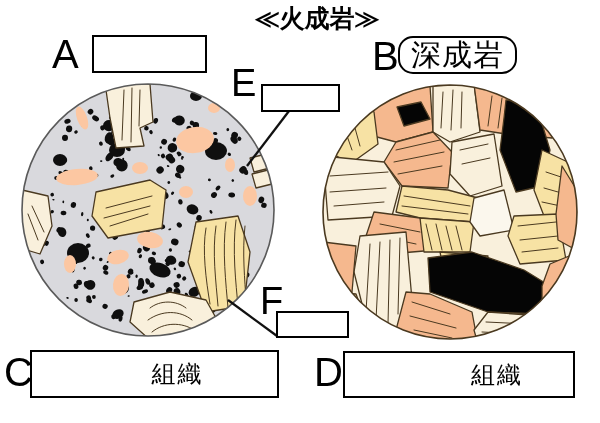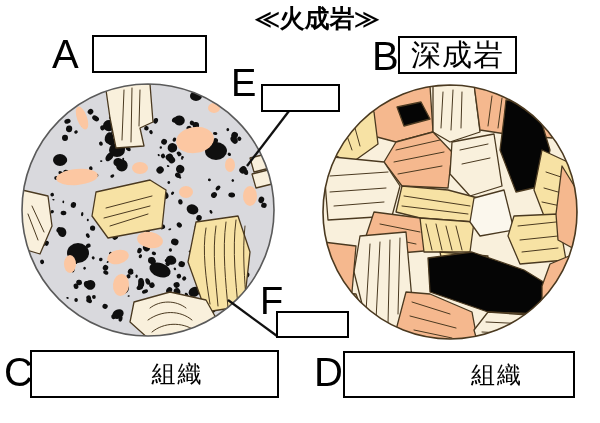--- a/index.html
+++ b/index.html
@@ -373,21 +373,21 @@
     <line class="pointer" x1="289" y1="111" x2="247" y2="166"></line>
     <line class="pointer" x1="277" y1="336" x2="228" y2="300"></line>
   </svg>
 
   <div class="title">≪火成岩≫</div>
 
   <div class="letter ltr-big" style="left:52px;top:34px;">A</div>
   <div class="ansbox" style="left:92px;top:35px;width:115px;height:38px;"></div>
 
   <div class="letter ltr-big" style="left:372px;top:36px;">B</div>
-  <div class="ansbox box-b" style="left:398px;top:36px;width:119px;height:38px;">深成岩</div>
+  <div class="ansbox box-b" style="left:398px;top:36px;width:119px;height:38px;border-radius:15px;">深成岩</div>
 
   <div class="letter ltr-mid" style="left:231px;top:64px;">E</div>
   <div class="ansbox" style="left:261px;top:84px;width:79px;height:28px;"></div>
 
   <div class="letter ltr-mid" style="left:260px;top:282px;">F</div>
   <div class="ansbox" style="left:276px;top:311px;width:73px;height:27px;"></div>
 
   <div class="letter ltr-big" style="left:4px;top:352px;">C</div>
   <div class="ansbox box-cd" style="left:30px;top:350px;width:249px;height:48px;padding-left:46px;">組織</div>
 

